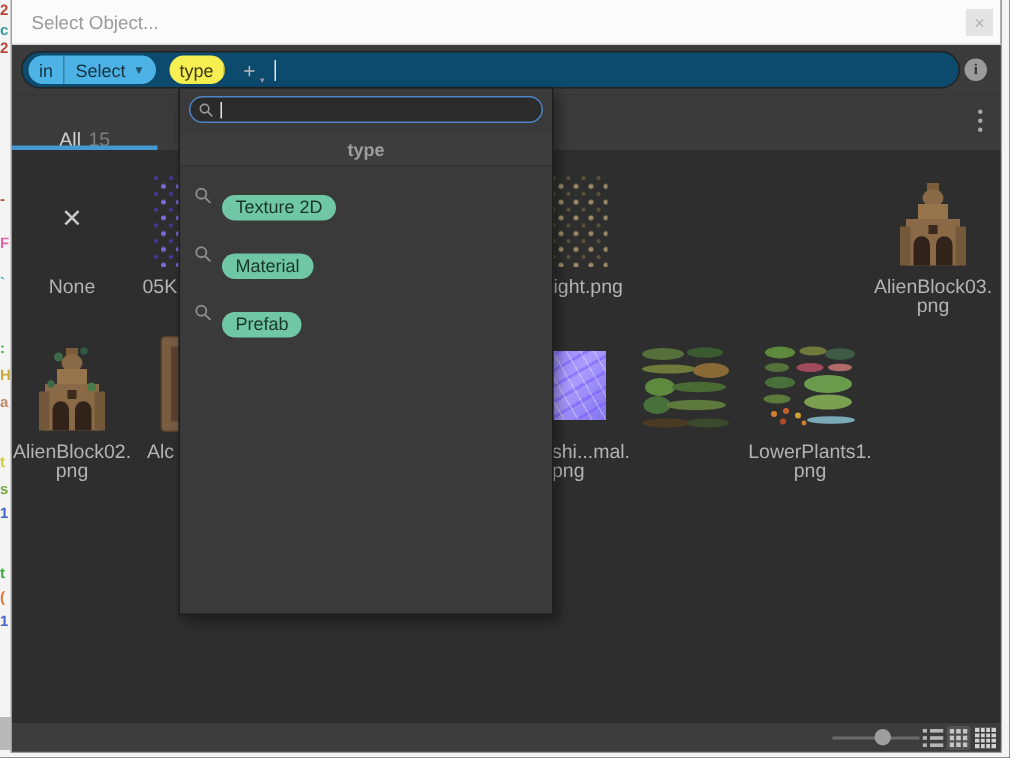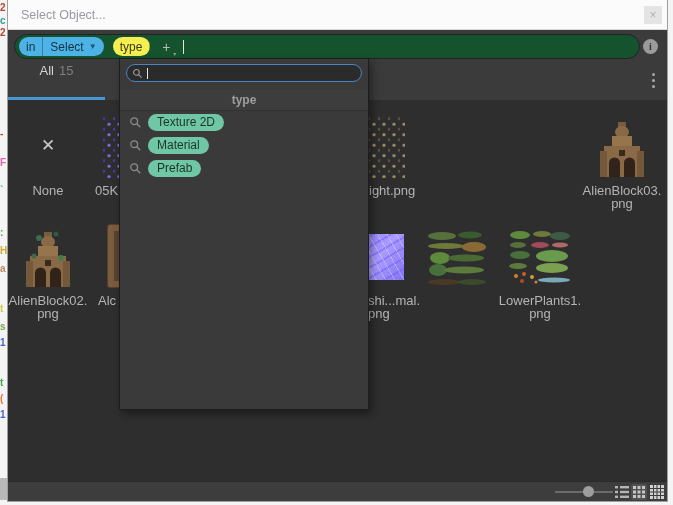--- a/index.html
+++ b/index.html
@@ -25,41 +25,41 @@
   .titlebar { position:absolute; left:0; top:0; width:100%; height:30px;
               background:#fbfbfb; border-bottom:1px solid #d9d9d9; }
   .titlebar .title { position:absolute; left:13px; top:8px; font-size:12.5px; color:#9a9aa1; }
   .titlebar .close-btn { position:absolute; right:5px; top:6px; width:18px; height:18px;
               background:#e4e4e4; color:#b2b2b2; font-size:12px; line-height:18px;
               text-align:center; cursor:default; }
 
   
   .toolbar { position:absolute; left:0; top:30px; width:100%; height:33px; background:#3b3b3b; }
   .search-field { position:absolute; left:6px; top:4px; width:626px; height:25px;
-              background:#14532d; border:1px solid #232323; border-radius:13px;
+              background:#0c4a6e; border:1px solid #232323; border-radius:13px;
               display:flex; align-items:center; padding-left:4px; }
   .pill { display:flex; align-items:center; height:19px; border-radius:10px;
           font-size:12px; overflow:hidden; flex:none; }
   .pill .seg { padding:0 7px; height:100%; display:flex; align-items:center; gap:5px; }
   .pill .sep { width:1px; height:100%; background:rgba(0,0,0,.28); }
   .pill-in { background:var(--blue-pill); color:#14323f; margin-right:9px; }
   .pill-type { background:var(--yellow-pill); color:#3c3a12; }
   .pill .arrow { font-size:8px; opacity:.75; }
   .add-filter-btn { margin-left:7px; color:#b9b9b9; font-size:14px; position:relative;
           width:18px; text-align:center; flex:none; }
   .add-filter-btn .mini-arrow { position:absolute; right:-1px; bottom:-2px; font-size:6px; color:#9a9a9a; }
   .text-caret { width:1px; height:14px; background:#e6e6e6; margin-left:8px; flex:none; }
   .info-btn { position:absolute; right:9px; top:9px; width:15px; height:15px; border-radius:50%;
           background:#9b9b9b; color:#333; font-size:10px; font-weight:700;
           text-align:center; line-height:15px; font-family:"Liberation Serif",serif; }
 
   
   .tabbar { position:absolute; left:0; top:63px; width:100%; height:37px; background:#3b3b3b; }
   .tab-all { position:absolute; left:0; top:0; width:97px; height:100%;
-             display:flex; align-items:flex-start; justify-content:center; gap:5px; font-size:13px; }
+             display:flex; align-items:flex-end; justify-content:center; gap:5px; font-size:13px; }
   .tab-all .tab-label { color:#d2d2d2; }
   .tab-all .tab-count { color:#7f7f7f; }
   .tab-underline { position:absolute; left:0; bottom:0; width:97px; height:3px; background:var(--tab-underline); }
   .kebab { position:absolute; right:12px; top:10px; display:flex; flex-direction:column; gap:3px; }
   .kebab i { width:3px; height:3px; border-radius:50%; background:#a8a8a8; }
 
   
   .content { position:absolute; left:0; top:100px; width:100%; height:381px; background:#2e2e2e; }
   .grid-item { position:absolute; width:84px; text-align:center; }
   .grid-item .thumb-box { height:72px; display:flex; align-items:flex-end; justify-content:center; }
@@ -96,21 +96,21 @@
      background:#3a3a3a; border:1px solid #1d1d1d; box-shadow:3px 4px 8px rgba(0,0,0,.4);
      z-index:20; }
   .dd-search { margin:5px 6px 0 6px; height:18px; background:#2b2b2b;
      border:1px solid var(--focus-border); border-radius:9px;
      display:flex; align-items:center; padding-left:5px; gap:3px; }
   .dd-header { margin-top:7px; height:22px; text-align:center; font-size:12px; font-weight:700;
      color:#9e9e9e; line-height:22px; border-bottom:1px solid #323232; background:#3d3d3d; }
   .dd-item { display:flex; align-items:center; gap:6px; padding:3px 0 3px 9px; }
   .dd-item:first-of-type { margin-top:5px; }
   .dd-pill { background:var(--teal-pill); color:#1c352b; font-size:12px;
-     padding:1px 9px 2px 9px; border-radius:9px; }
+     padding:1px 9px 2px 9px; border-radius:9px;margin-top:16px; }
 
   
   .footer { position:absolute; left:0; top:481px; width:100%; height:20px;
      background:#3d3d3d; border-top:1px solid #2a2a2a; }
   .zoom-slider { position:absolute; left:547px; top:9px; width:58px; height:2px; background:#6b6b6b; }
   .zoom-slider .handle { position:absolute; left:28px; top:-5px; width:11px; height:11px;
      border-radius:50%; background:#9e9e9e; }
   .view-btn { position:absolute; top:2px; width:16px; height:16px;
      display:flex; align-items:center; justify-content:center; border-radius:2px; }
   .view-btn.selected { background:#525252; }

